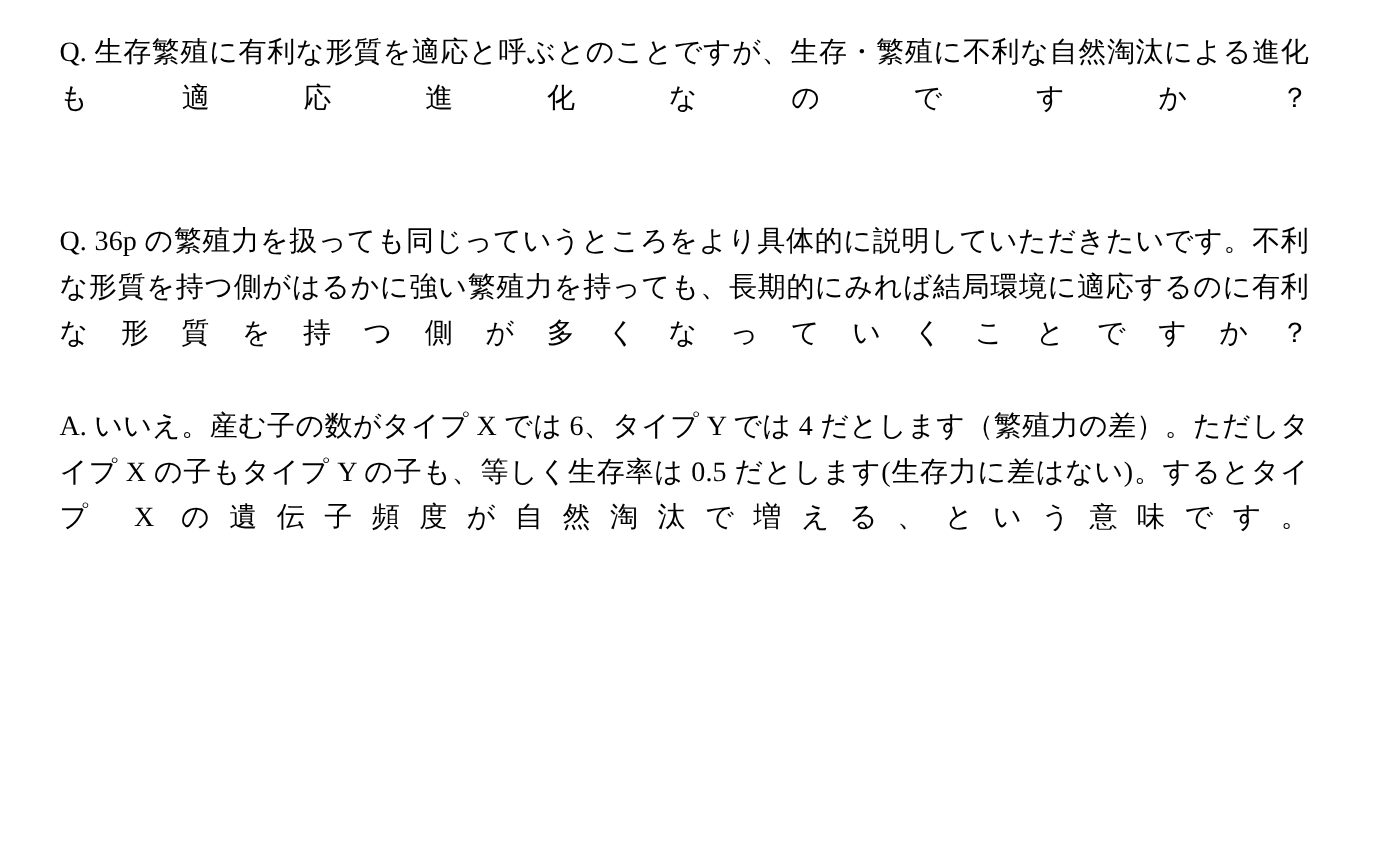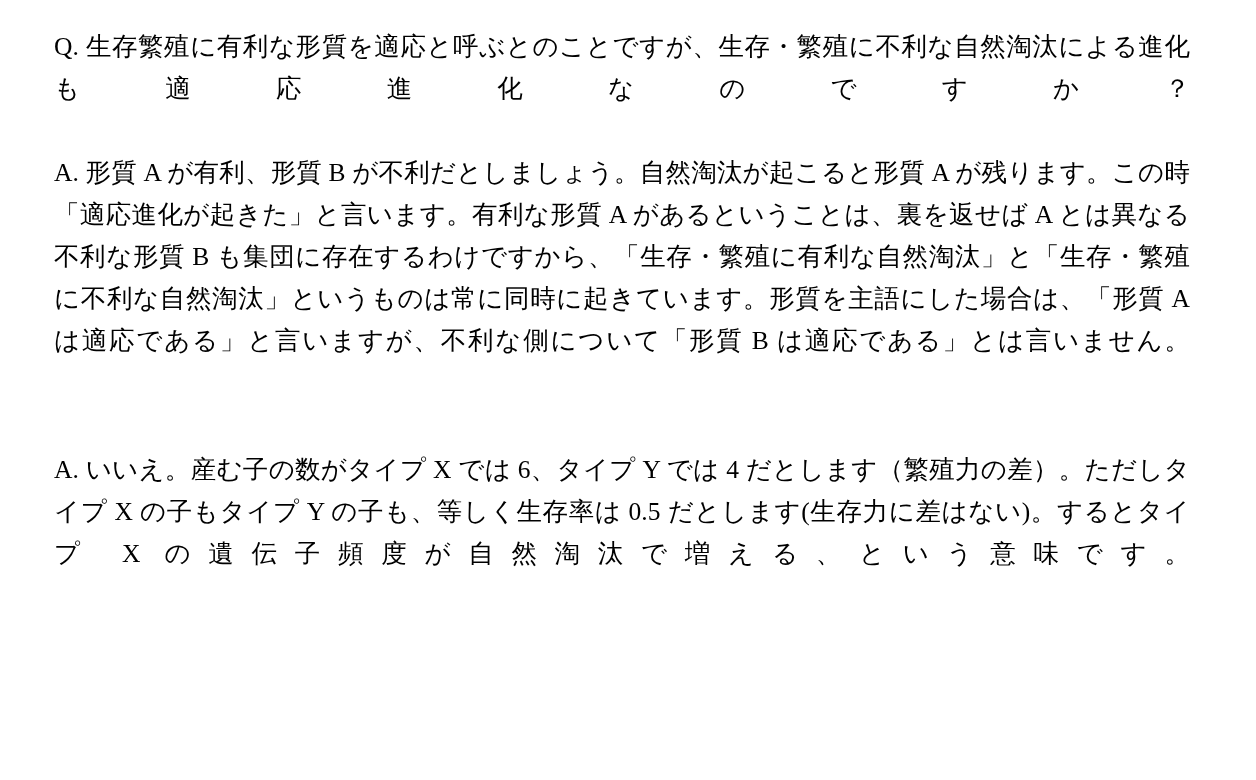--- a/index.html
+++ b/index.html
@@ -48,20 +48,20 @@
     width: 100%;
   }
 </style>
 </head>
 <body>
 
 <div class="page">
 
   <div class="qa-block">
     <p class="para q">Q. 生存繁殖に有利な形質を適応と呼ぶとのことですが、生存・繁殖に不利な自然淘汰による進化も適応進化なのですか？</p>
-    <p class="para a">A. 形質 A が有利、形質 B が不利だとしましょう。自然淘汰が起こると形質 A が残ります。この時「適応進化が起きた」と言います。有利な形質 A があるということは、裏を返せば A とは異なる不利な形質 B も集団に存在するわけですから、「生存・繁殖に有利な自然淘汰」と「生存・繁殖に不利な自然淘汰」というものは常に同時に起きています。形質を主語にした場合は、「形質 A は適応である」と言いますが、不利な側について「形質 B は適応である」とは言いません。</p>
   </div>
 
   <div class="qa-block">
+    <p class="para q">Q. 36p の繁殖力を扱っても同じっていうところをより具体的に説明していただきたいです。不利な形質を持つ側がはるかに強い繁殖力を持っても、長期的にみれば結局環境に適応するのに有利な形質を持つ側が多くなっていくことですか？</p>
     <p class="para a">A. いいえ。産む子の数がタイプ X では 6、タイプ Y では 4 だとします（繁殖力の差）。ただしタイプ X の子もタイプ Y の子も、等しく生存率は 0.5 だとします(生存力に差はない)。するとタイプ X の遺伝子頻度が自然淘汰で増える、という意味です。</p>
   </div>
 
 </div>
 
 </body></html>

